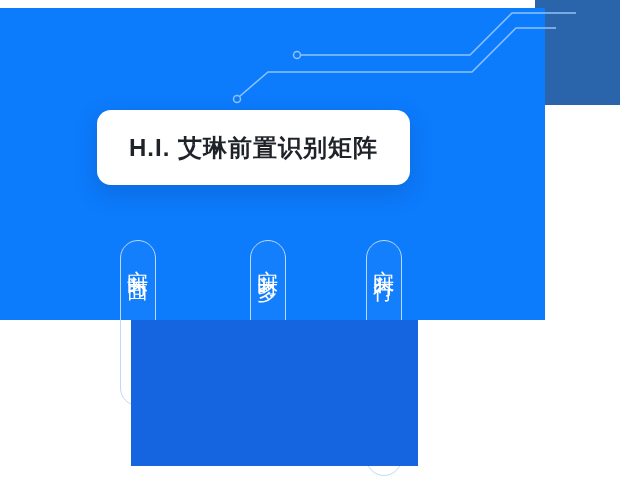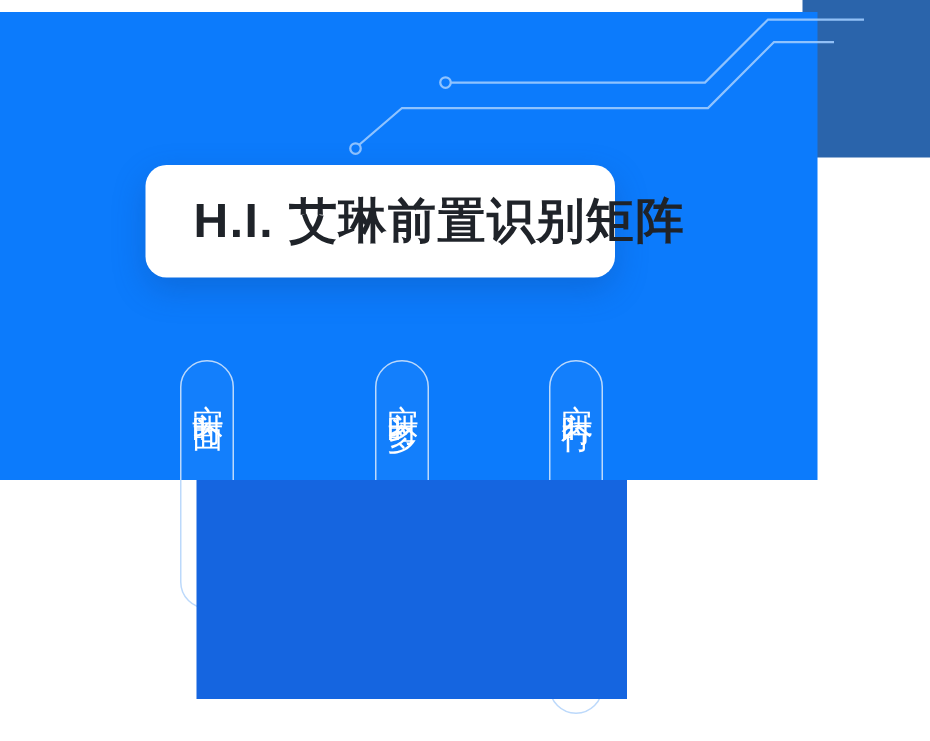--- a/index.html
+++ b/index.html
@@ -82,21 +82,21 @@
     background: #ffffff;
     border-radius: 14px;
     box-shadow: 0 8px 22px rgba(15, 70, 150, 0.30);
     display: flex;
     align-items: center;
     padding-left: 32px;
     box-sizing: border-box;
     z-index: 6;
   }
   .title-text {
-    font-size: 32px;
+    font-size: 24px;
     font-weight: 600;
     color: #1f2329;
     letter-spacing: 1px;
     white-space: nowrap;
   }
 </style>
 </head>
 <body>
 
 <div class="stage">

